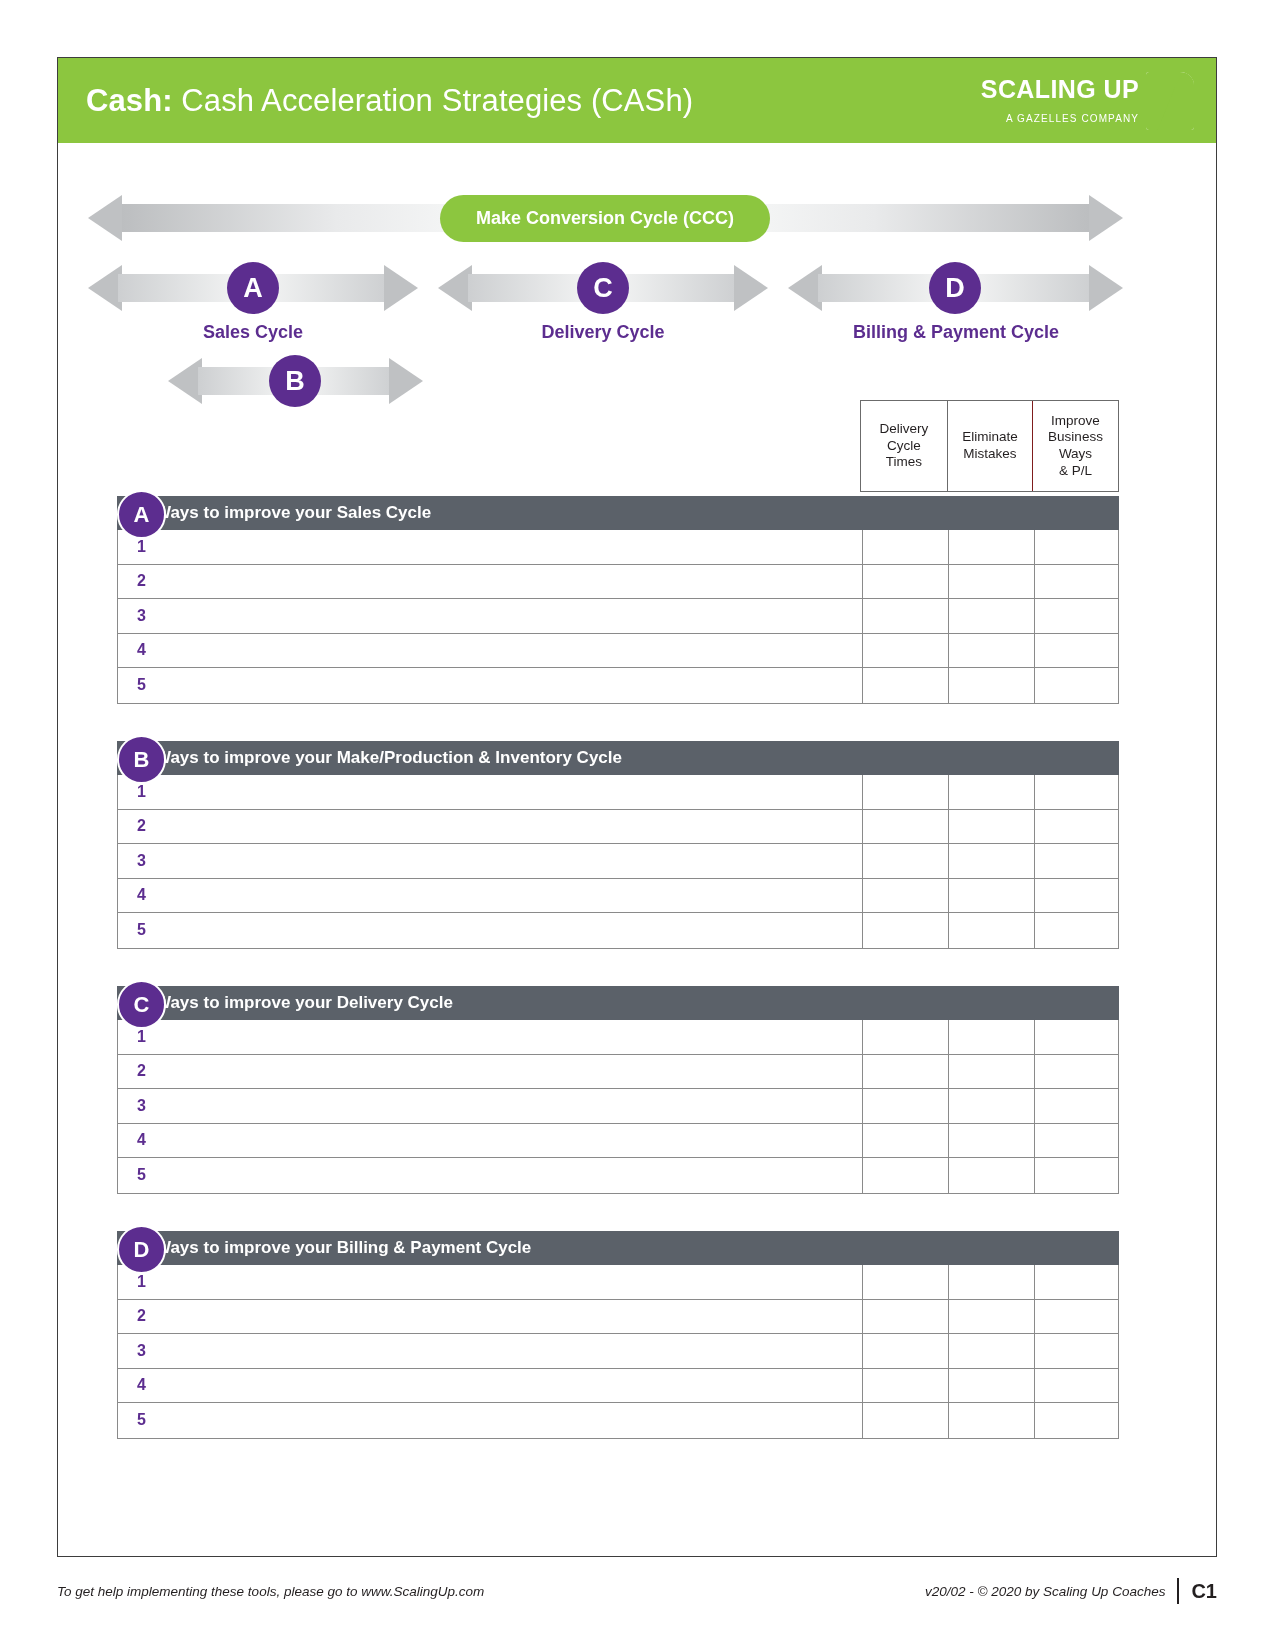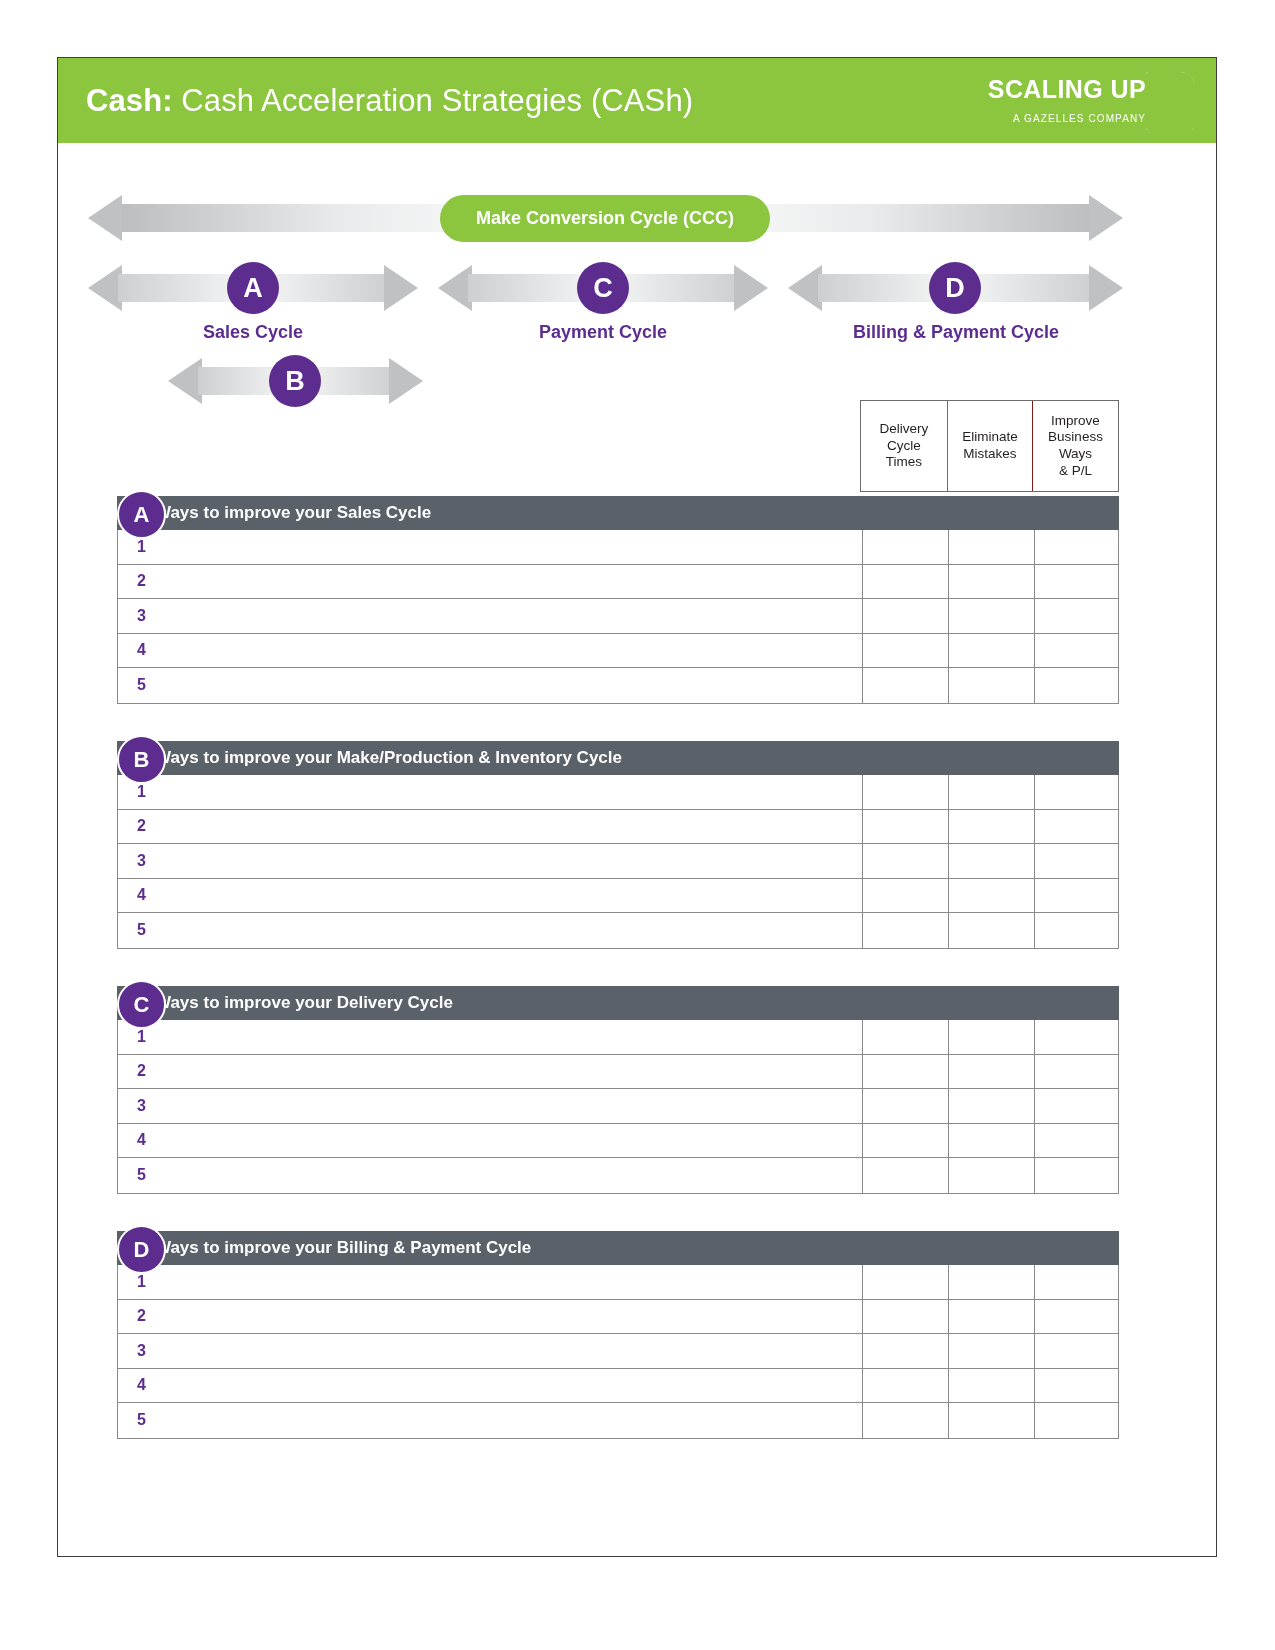--- a/index.html
+++ b/index.html
@@ -9,21 +9,21 @@
 
   
   .page-frame{position:absolute;left:57px;top:57px;width:1160px;height:1500px;border:1px solid #3d3d3d;box-sizing:border-box;}
 
   
   .header{position:absolute;left:58px;top:58px;width:1158px;height:85px;background:#8cc63f;display:flex;align-items:center;justify-content:space-between;box-sizing:border-box;padding:0 22px 0 28px;}
   .hdr-title{font-size:31px;color:#ffffff;letter-spacing:.1px;white-space:nowrap;}
   .hdr-title b{font-weight:bold;}
   .hdr-title span.rest{font-weight:normal;}
 
-  .logo{display:flex;align-items:center;gap:0;}
+  .logo{display:flex;align-items:center;gap:7px;}
   .logo-text{display:flex;flex-direction:column;align-items:flex-end;line-height:1;}
   .logo-main{font-size:25px;font-weight:bold;color:#fff;letter-spacing:.4px;}
   .logo-sub{font-size:10px;color:#fff;letter-spacing:1.1px;margin-top:12px;}
   .logo-mark{position:relative;width:48px;height:58px;background:#ffffff;border-radius:3px 14px 3px 3px;overflow:hidden;}
   .logo-mark:before{content:"";position:absolute;left:-14px;top:-10px;width:52px;height:86px;background:#8cc63f;transform:rotate(22deg);border-radius:0 0 40px 0;}
   .logo-mark:after{content:"";position:absolute;right:-22px;bottom:-14px;width:46px;height:80px;background:#8cc63f;transform:rotate(22deg);border-radius:30px 0 0 0;}
 
   
   .diagram{position:absolute;left:58px;top:165px;width:1158px;height:320px;}
 
@@ -109,21 +109,21 @@
     </div>
     <div class="badge" style="left:169px;top:97px;">A</div>
     <div class="cyc-label" style="left:75px;top:156px;width:240px;">Sales Cycle</div>
 
     <div class="arrow" style="left:380px;top:100px;width:330px;">
       <div class="head head-l"></div>
       <div class="shaft shaft-both" style="left:30px;right:30px;"></div>
       <div class="head head-r"></div>
     </div>
     <div class="badge" style="left:519px;top:97px;">C</div>
-    <div class="cyc-label" style="left:425px;top:156px;width:240px;">Payment Cycle</div>
+    <div class="cyc-label" style="left:425px;top:156px;width:240px;">Delivery Cycle</div>
 
     <div class="arrow" style="left:730px;top:100px;width:335px;">
       <div class="head head-l"></div>
       <div class="shaft shaft-both" style="left:30px;right:30px;"></div>
       <div class="head head-r"></div>
     </div>
     <div class="badge" style="left:871px;top:97px;">D</div>
     <div class="cyc-label" style="left:778px;top:156px;width:240px;">Billing &amp; Payment Cycle</div>
 
     <div class="arrow" style="left:110px;top:193px;width:255px;">
@@ -307,14 +307,22 @@
         </div>
       <div class="row">
           <div class="cell-num">5</div>
           <div class="cell-chk"></div>
           <div class="cell-chk"></div>
           <div class="cell-chk last"></div>
         </div>
     </div>
   </div>
 
+  <div class="footer">
+    <div class="foot-left">To get help implementing these tools, please go to www.ScalingUp.com</div>
+    <div class="foot-right">
+      <div class="foot-ver">v20/02 - © 2020 by Scaling Up Coaches</div>
+      <div class="foot-rule"></div>
+      <div class="foot-code">C1</div>
+    </div>
+  </div>
 
 </div>
 
 </body></html>

